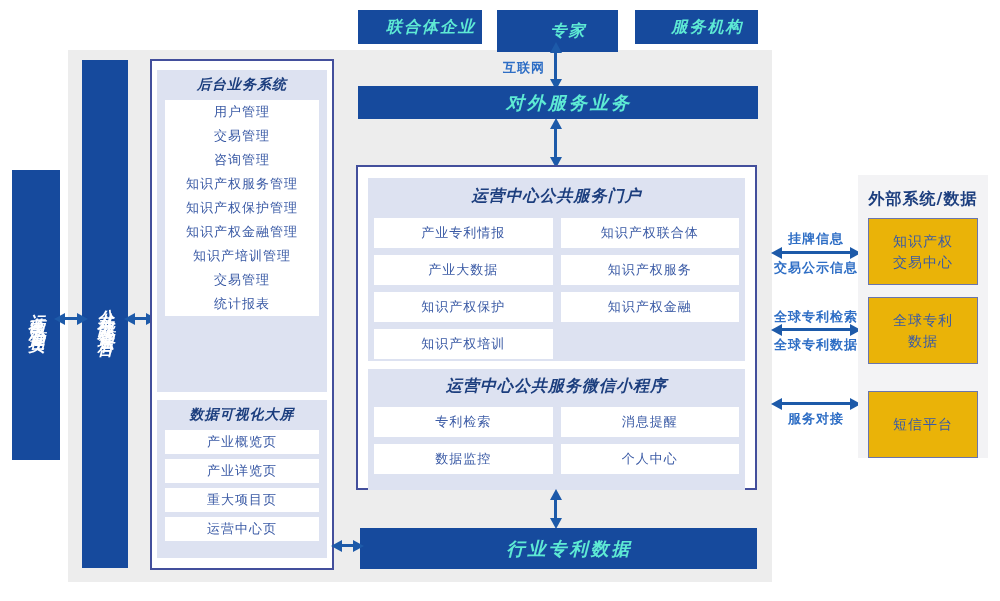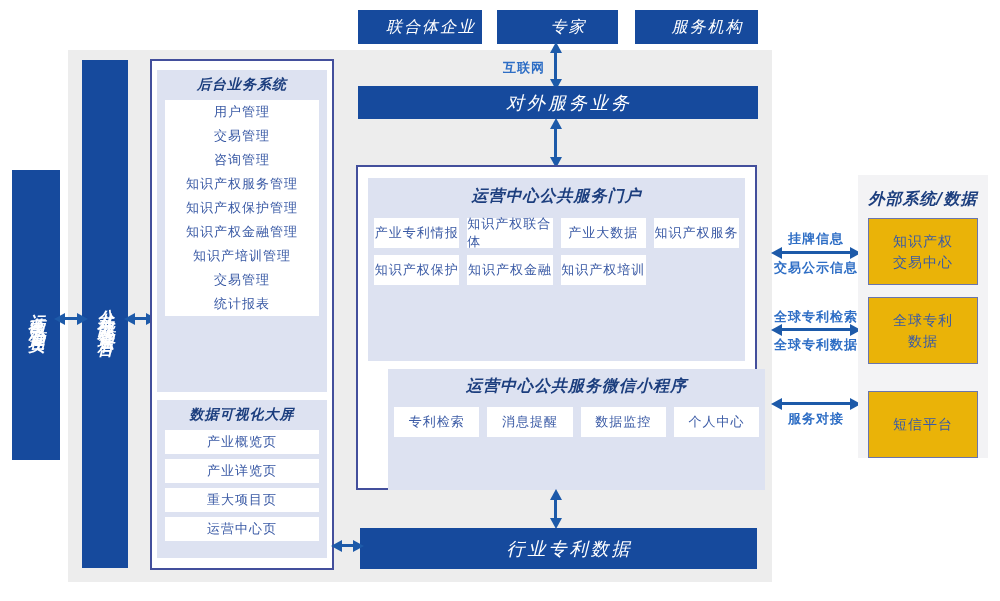--- a/index.html
+++ b/index.html
@@ -9,45 +9,45 @@
   }
   *{margin:0;padding:0;box-sizing:border-box;}
   html,body{width:1000px;height:601px;background:#ffffff;
     font-family:"DejaVu Sans","Liberation Sans",sans-serif;}
   .abs{position:absolute;}
   #stage{position:relative;width:1000px;height:601px;overflow:hidden;background:#fff;}
 
   .gray-panel{background:var(--gray-panel);}
   .right-panel{background:var(--right-panel-bg);}
 
-  .bluebox{background:var(--dark-blue);color:#ffffff;font-weight:normal;font-style:italic;
+  .bluebox{background:var(--dark-blue);color:#5eead4;font-weight:bold;font-style:italic;
     display:flex;align-items:center;justify-content:center;letter-spacing:2px;padding-left:22px;}
   .topbox{font-size:16px;}
   .bar{font-size:18px;letter-spacing:3px;}
 
   .vbar{background:var(--dark-blue);color:#fff;font-weight:bold;font-style:italic;
     display:flex;align-items:center;justify-content:center;
     writing-mode:vertical-rl;text-orientation:upright;
     font-size:16px;letter-spacing:4px;}
 
   .panel{background:#fff;border:2px solid var(--panel-border);}
   .section{background:var(--lavender);}
   .sec-title{color:var(--header-text);font-weight:bold;font-style:italic;text-align:center;}
   .left-title{font-size:14px;line-height:26px;margin-top:1px;margin-bottom:3px;letter-spacing:1px;}
   .center-title{font-size:16px;line-height:26px;margin-top:5px;margin-bottom:4px;letter-spacing:1px;}
 
   .vlist{display:flex;flex-direction:column;gap:0;padding:0 8px;}
   .vlist .item{height:24px;}
   .item{background:#fff;color:var(--item-text);font-size:13px;
     display:flex;align-items:center;justify-content:center;letter-spacing:1px;}
 
-  .grid2{display:grid;grid-template-columns:1fr 1fr 1fr 1fr;gap:7px 8px;padding:5px 6px;}
+  .grid2{display:grid;grid-template-columns:1fr 1fr;gap:7px 8px;padding:5px 6px;}
   .grid2 .item{height:30px;}
 
-  .ext-title{color:var(--header-text);font-weight:bold;font-style:italic;
+  .ext-title{color:var(--header-text);font-weight:bold;
     font-size:16px;text-align:center;letter-spacing:1px;}
   .ext-box{background:#eab308;border:1px solid var(--box-border);color:var(--item-text);
     font-size:14px;line-height:1.5;display:flex;align-items:center;justify-content:center;
     text-align:center;white-space:pre-line;letter-spacing:1px;font-family:Liberation Serif, serif;}
 
   .lbl{color:var(--label-text);font-weight:bold;font-size:13px;text-align:center;
     letter-spacing:1px;white-space:nowrap;}
 
   .harrow{position:absolute;height:3px;background:var(--arrow);}
   .harrow::before,.harrow::after{content:"";position:absolute;top:50%;transform:translateY(-50%);
@@ -62,21 +62,21 @@
   .varrow::after{bottom:-10px;border-top:11px solid var(--arrow);}
 </style>
 </head>
 <body>
 
 <div id="stage">
 
   <div class="abs gray-panel" style="left:68px;top:50px;width:704px;height:532px;"></div>
 
   <div class="abs bluebox topbox" style="left:358px;top:10px;width:124px;height:34px;">联合体企业</div>
-  <div class="abs bluebox topbox" style="left:497px;top:10px;width:121px;height:34px;">专家</div>
+  <div class="abs bluebox topbox" style="left:497px;top:10px;width:121px;height:42px;">专家</div>
   <div class="abs bluebox topbox" style="left:635px;top:10px;width:123px;height:34px;">服务机构</div>
 
   <div class="abs lbl" style="left:455px;top:59px;width:90px;text-align:right;">互联网</div>
   <div class="varrow" style="left:554px;top:52px;height:28px;"></div>
 
   <div class="abs bluebox bar" style="left:358px;top:86px;width:400px;height:33px;">对外服务业务</div>
 
   <div class="varrow" style="left:554px;top:128px;height:30px;"></div>
 
   <div class="abs vbar" style="left:12px;top:170px;width:48px;height:290px;">运营中心管理员</div>
@@ -119,21 +119,21 @@
       <div class="item">产业专利情报</div>
       <div class="item">知识产权联合体</div>
       <div class="item">产业大数据</div>
       <div class="item">知识产权服务</div>
       <div class="item">知识产权保护</div>
       <div class="item">知识产权金融</div>
       <div class="item">知识产权培训</div>
     </div>
   </div>
 
-  <div class="abs section" style="left:388px;top:369px;width:377px;height:121px;">
+  <div class="abs section" style="left:368px;top:369px;width:377px;height:121px;">
     <div class="sec-title center-title" style="margin-top:4px;margin-bottom:3px;">运营中心公共服务微信小程序</div>
     <div class="grid2">
       <div class="item">专利检索</div>
       <div class="item">消息提醒</div>
       <div class="item">数据监控</div>
       <div class="item">个人中心</div>
     </div>
   </div>
 
   <div class="varrow" style="left:554px;top:499px;height:20px;"></div>

